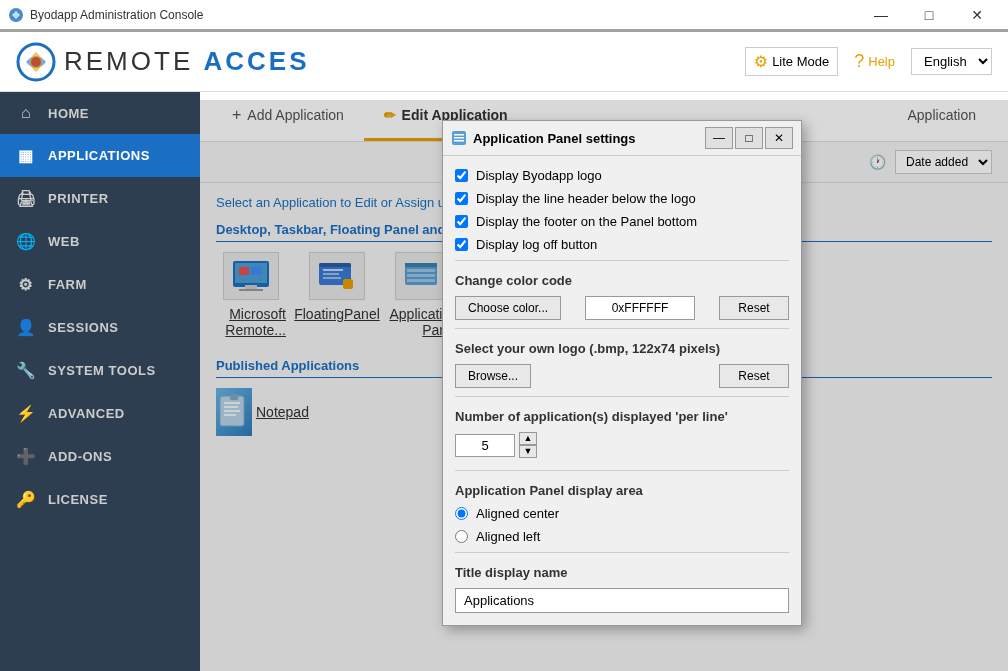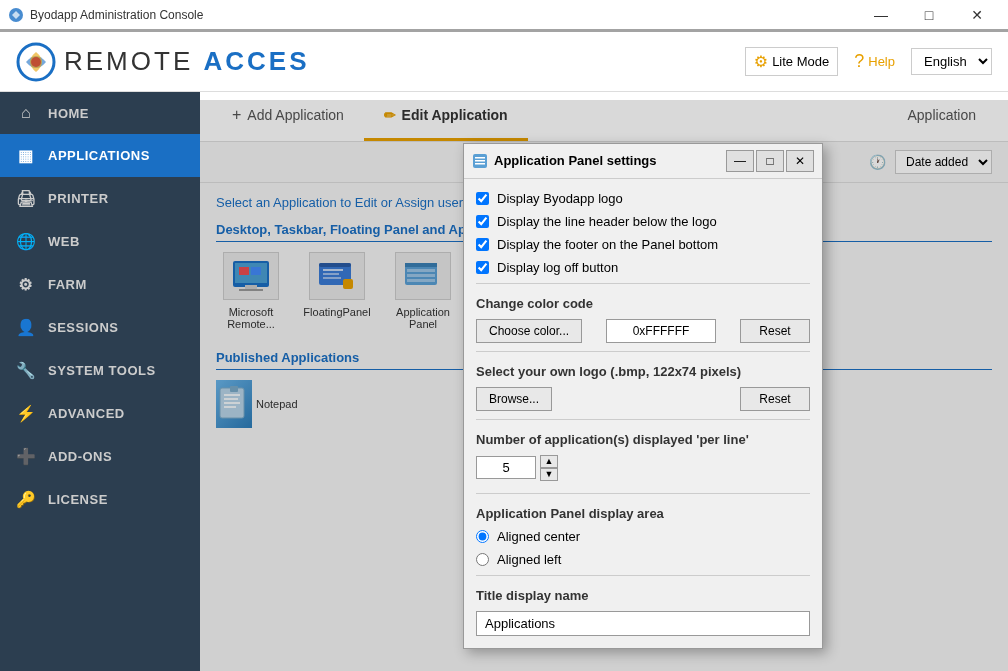--- a/index.html
+++ b/index.html
@@ -59,36 +59,36 @@
     .content-hint { color: #1a6fc4; font-size: 13px; margin-bottom: 12px; }
 
     .section-label { color: #1a6fc4; font-size: 13px; font-weight: 600; margin-bottom: 10px; border-bottom: 1px solid #1a6fc4; padding-bottom: 4px; }
 
     .app-icons-row { display: flex; gap: 16px; margin-bottom: 20px; flex-wrap: wrap; }
     .app-icon-item { display: flex; flex-direction: column; align-items: center; gap: 6px; width: 70px; cursor: pointer; }
     .app-icon-box {
       width: 56px; height: 48px; display: flex; align-items: center; justify-content: center;
       border: 1px solid #ccc; background: #e8e8e8; font-size: 24px;
     }
-    .app-icon-label { font-size: 11px; text-align: center; color: #333; }
+    .app-icon-label { font-size: 14px; text-align: right; color: #333; text-decoration: underline; }
 
     .published-section { margin-top: 4px; }
     .pub-app-item { display: flex; align-items: center; gap: 4px; width: 70px; cursor: pointer; }
     .pub-app-icon { width: 48px; height: 48px; background: linear-gradient(135deg, #6ab4e8, #2c7cb8); display: flex; align-items: center; justify-content: center; font-size: 28px; color: #fff; }
 
     
     .sort-bar { display: flex; justify-content: flex-end; padding: 8px 16px; background: #f5f5f5; border-bottom: 1px solid #ddd; align-items: center; gap: 8px; }
     .sort-select { font-size: 12px; border: 1px solid #ccc; padding: 3px 6px; background: #fff; }
 
     
     .modal-overlay {
       position: absolute; top: 0; left: 0; right: 0; bottom: 0;
       background: rgba(0,0,0,0.15);
-      display: flex; align-items: center; justify-content: flex-start;
-      padding-top: 10px; padding-left: 33px; margin-top: 8px;
+      display: flex; align-items: flex-start; justify-content: flex-start;
+      padding-top: 10px; padding-left: 12px; margin-top: 8px;
     }
 
     
     .modal {
       width: 360px; background: #f0f0f0;
       border: 1px solid #999; box-shadow: 4px 4px 12px rgba(0,0,0,0.3);
       font-size: 13px;
     }
     .modal-titlebar {
       display: flex; align-items: center; justify-content: space-between;

